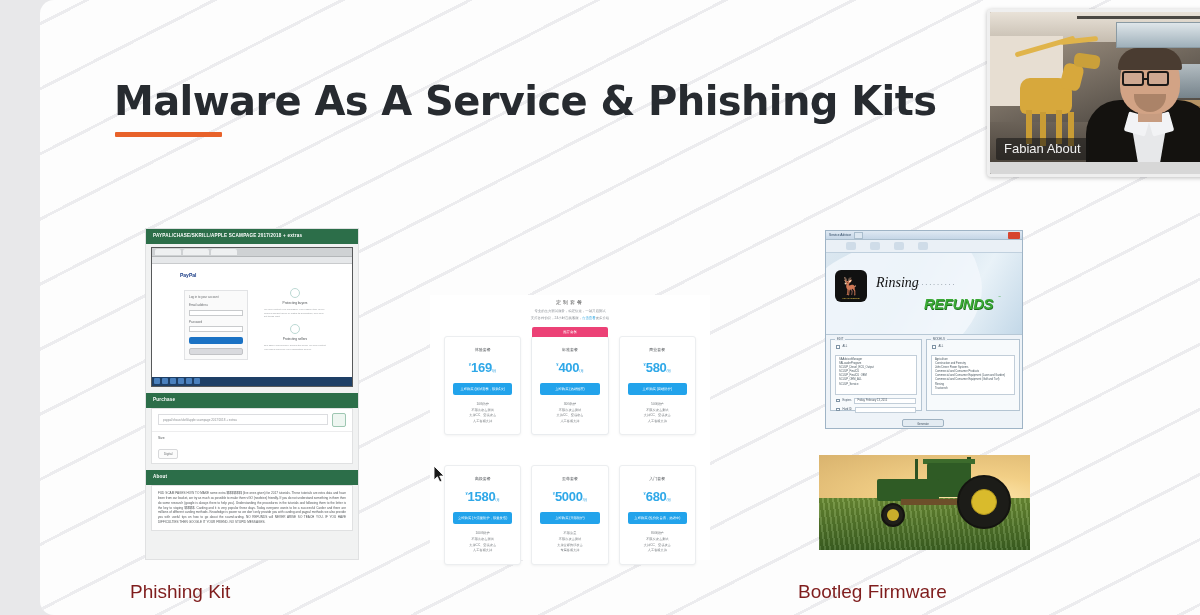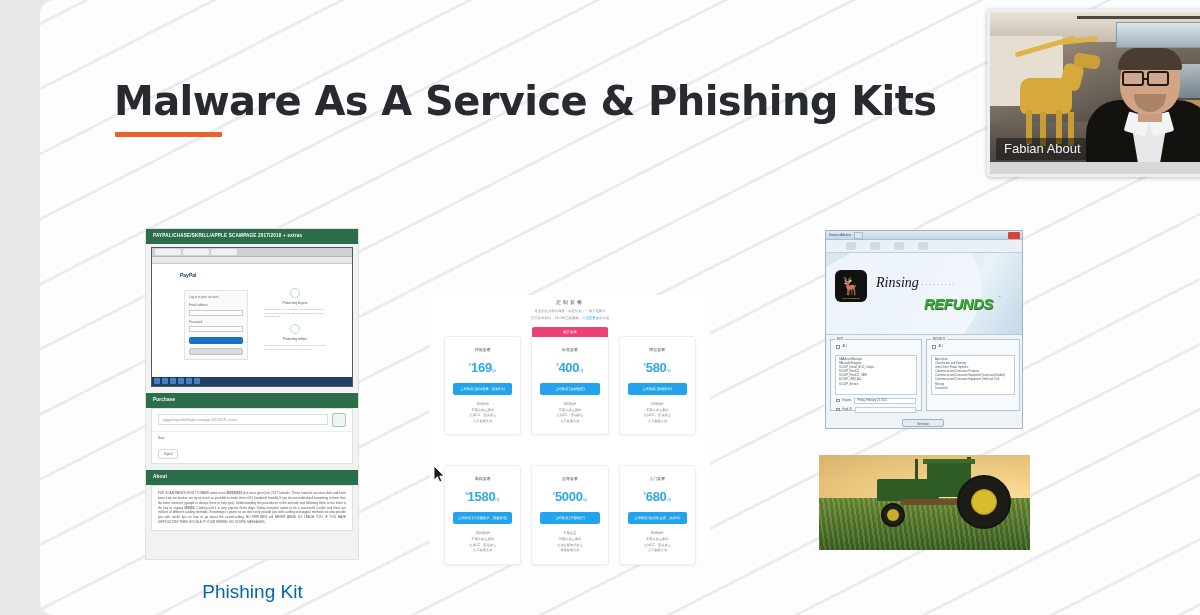--- a/index.html
+++ b/index.html
@@ -43,22 +43,22 @@
     width:107px; height:5px; background:#e8622a; border-radius:1px;
   }
   #subtitle{
     position:absolute; left:74px; top:158px;
     font-size:24px; font-weight:bold; color:#272b30;
     font-family:"DejaVu Sans", sans-serif;
   }
 
   
   .fig-caption{
-    position:absolute; text-align:center;
-    font-size:19px; color:#0369a1;
+    position:absolute; 
+    font-size:19px; color:#7f1d1d;
     font-family:"Liberation Sans", sans-serif;
   }
   #cap-1{ left:90px;  top:581px; width:245px; }
   #cap-2{ left:408px; top:581px; width:245px; }
   #cap-3{ left:758px; top:581px; width:255px; }
 
   
   #fig1{
     position:absolute; left:105px; top:228px; width:214px; height:332px;
     background:#f1f2f2; border:1px solid #e0e1e2; overflow:hidden;
@@ -572,20 +572,21 @@
     <div class="tr-body" id="tr-roof"></div>
     <div class="tr-body" id="tr-post"></div>
     <div class="tr-body" id="tr-cab"></div>
     <div class="tr-body" id="tr-hood"></div>
     <div id="tr-axle"></div>
     <div id="tr-wheel-b"></div>
     <div id="tr-hub"></div>
     <div id="tr-wheel-f"></div>
     <div id="tr-hub-f"></div>
   </div>
+  <div class="fig-caption" id="cap-3">Bootleg Firmware</div>
 
   <div id="video">
     <div id="v-scene">
       <div id="v-ceiling"></div>
       <div id="v-rail"></div>
       <div id="v-glass"></div>
       <div id="v-wallL"></div>
       <div id="v-glass2"></div>
       <div id="v-stairs"></div>
       <div id="v-floor"></div>

